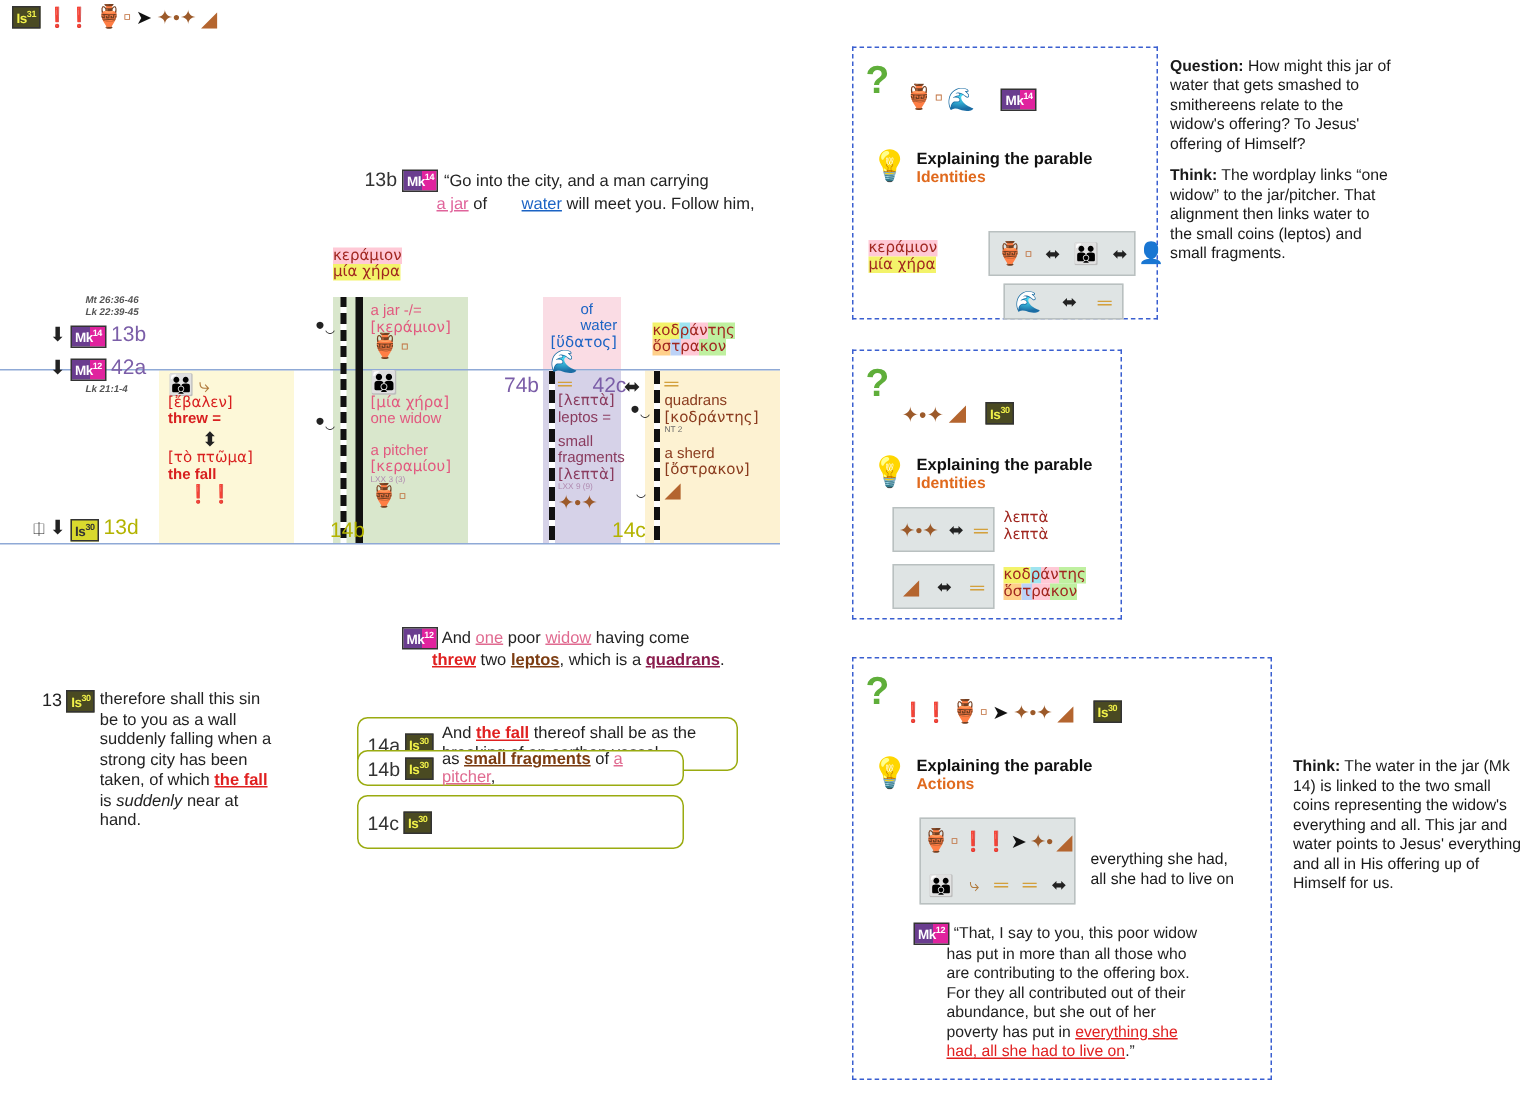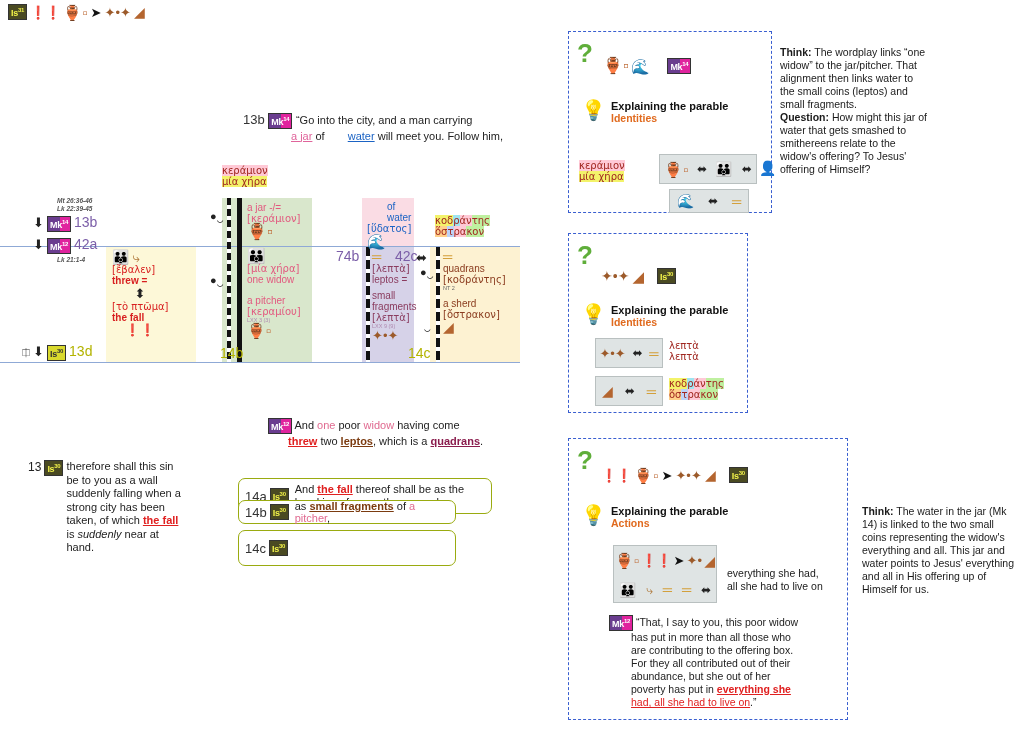--- a/index.html
+++ b/index.html
@@ -48,21 +48,21 @@
   .hl-orange { background:#ffd08a; }
   .hl-blue   { background:#bcd2f7; }
   .gk { font-family:"DejaVu Sans", sans-serif; font-size:10px; color:#a0261f; }
 
   
   .u-pink   { color:#e0649b; text-decoration:underline; }
   .u-blue   { color:#1b63c4; text-decoration:underline;padding-left:20px; }
   .u-red    { color:#e02020; text-decoration:underline; font-weight:bold; }
   .u-maroon { color:#8a1c4d; text-decoration:underline; font-weight:bold; }
   .u-brown  { color:#7b3b10; text-decoration:underline; font-weight:bold; }
-  .u-rose   { color:#e06a90; }
+  .u-rose   { color:#e06a90; text-decoration:underline; }
   .c-pink   { color:#e2597f; }
 
   .vline-blue { background:#8fa9d6; height:1px; }
   .colbar { background:#111; width:5px; }
 
   .q-head { font-weight:bold; }
   .qt { font-size:10.5px; line-height:13px; color:#1a1a1a; }
   .explain-title { font-weight:bold; font-size:11px; color:#111; }
   .explain-sub { font-weight:bold; font-size:10.5px; color:#e06a1e; }
   .grayband { background:#dfe4e4; border:1px solid #b9c0c0; }
@@ -305,22 +305,22 @@
   </div>
   <div class="abs" style="left:190px; top:128px; font-size:14px; color:#8a4a4a;">👤</div>
   <div class="abs grayband" style="left:100px; top:157px; width:80px; height:24px; display:flex; align-items:center; justify-content:space-around;">
     <span class="ico ico-water">🌊</span>
     <span class="ico" style="font-size:12px">⬌</span>
     <span class="ico ico-coin">═</span>
   </div>
 </div>
 
 <div class="abs qt" style="left:780px; top:38px; width:148px;">
+  <div><span class="q-head">Question:</span> <span>How might this jar of water that gets smashed to smithereens relate to the widow's offering?  To Jesus' offering of Himself?</span></div>
   <div style="margin-top:8px;"><span class="q-head">Think:</span> <span>The wordplay links “one widow” to the jar/pitcher.  That alignment then links water to the small coins (leptos) and small fragments.</span></div>
-  <div><span class="q-head">Question:</span> <span>How might this jar of water that gets smashed to smithereens relate to the widow's offering?  To Jesus' offering of Himself?</span></div>
 </div>
 
 <div class="abs dpanel" style="left:568px; top:233px; width:180px; height:180px;">
   <div class="abs" style="left:8px; top:6px; font-size:26px; color:#5fae3a; font-weight:bold;">?</div>
   <div class="abs" style="left:32px; top:34px;">
     <span class="ico ico-frag" style="font-size:14px">✦•✦</span>
     <span class="ico ico-sherd" style="font-size:15px">◢</span>
     <span class="badge badge-is" style="margin-left:10px"><span>Is</span><sup style="font-size:6px">30</sup></span>
   </div>
   <div class="abs" style="left:12px; top:68px; font-size:20px; color:#e8d200;">💡</div>
@@ -386,21 +386,21 @@
   <div class="abs" style="left:40px; top:176px; width:234px; font-size:10.5px; line-height:13px;">
     <div>
       <span class="badge badge-mk"><span>Mk</span><sup style="font-size:6px">12</sup></span>
       <span>“That, I say to you, this poor widow</span>
     </div>
     <div style="padding-left:22px;">
       <div>has put in more than all those who</div>
       <div>are contributing to the offering box.</div>
       <div>For they all contributed out of their</div>
       <div>abundance, but she out of her</div>
-      <div><span>poverty has put in</span> <span class="u-red" style="font-weight:bold">everything she</span></div>
+      <div><span>poverty has put in</span> <span class="u-red" style="font-weight:normal">everything she</span></div>
       <div><span class="u-red" style="font-weight:normal">had, all she had to live on</span><span>.”</span></div>
     </div>
   </div>
 </div>
 
 <div class="abs qt" style="left:862px; top:485px; width:152px;">
   <div style="margin-top:20px;"><span class="q-head">Think:</span> <span>The water in the jar (Mk 14) is linked to the two small coins representing the widow's everything and all. This jar and water points to Jesus' everything and all in His offering up of Himself for us.</span></div>
 </div>
 
 </body></html>

